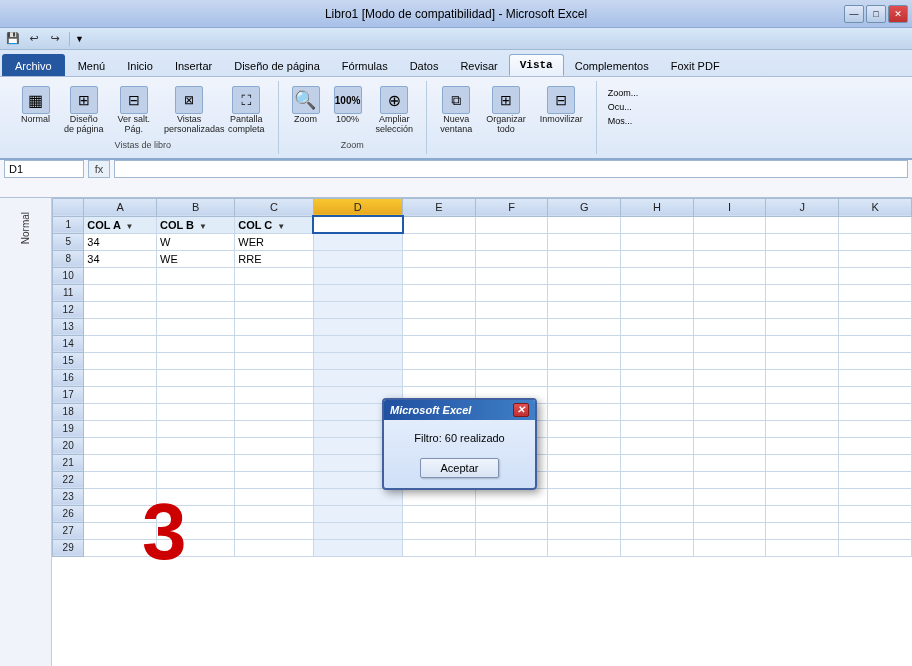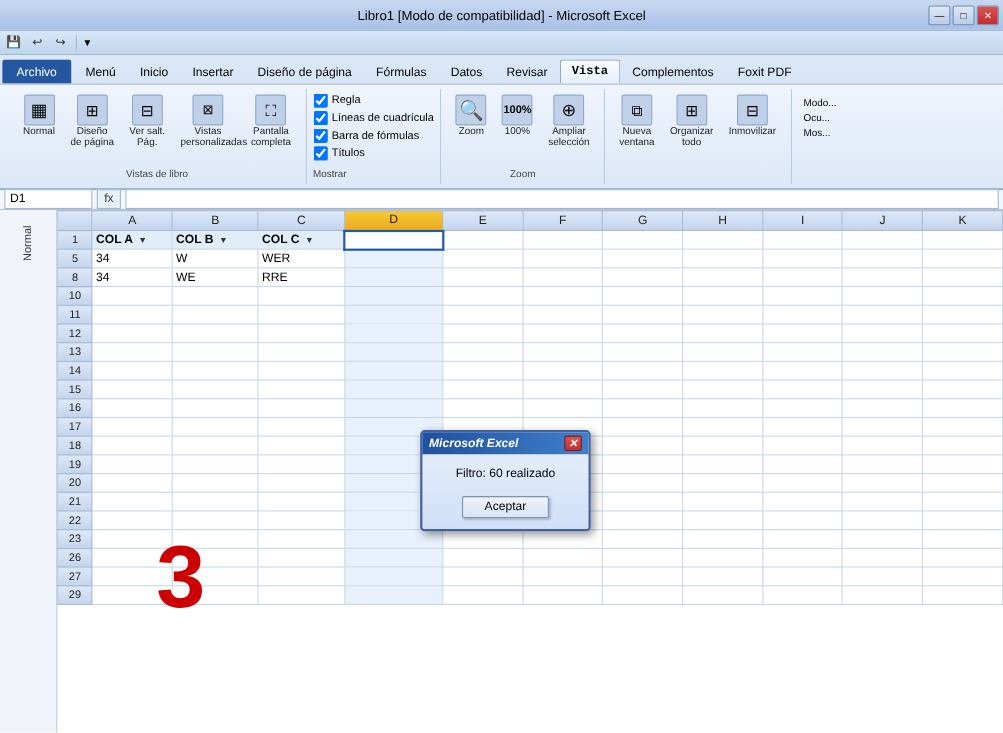--- a/index.html
+++ b/index.html
@@ -146,22 +146,22 @@
       display: flex; flex-direction: column; gap: 3px; padding: 4px 6px;
       border-right: 1px solid #b8cce0;
     }
     .ribbon-check-item {
       display: flex; align-items: center; gap: 4px; font-size: 10px;
     }
 
     
     #formula-bar {
       display: flex;
-      align-items: flex-end;
-      height: 18px;
+      align-items: flex-start;
+      height: 38px;
       background: #f4f6fb;
       border-bottom: 1px solid #b0c0d8;
       padding: 0 4px;
       gap: 4px;
     }
     #name-box {
       width: 80px;
       border: 1px solid #a0b8d0;
       height: 18px;
       padding: 0 4px;
@@ -419,39 +419,20 @@
           <div class="ribbon-btn-label">Vistas<br>personalizadas</div>
         </div>
         <div class="ribbon-btn">
           <div class="ribbon-btn-icon">⛶</div>
           <div class="ribbon-btn-label">Pantalla<br>completa</div>
         </div>
       </div>
       <div class="ribbon-group-label">Vistas de libro</div>
     </div>
 
-    <div class="ribbon-check-group">
-      <div class="ribbon-check-item">
-        <input type="checkbox" checked="" style="">
-        <span>Regla</span>
-      </div>
-      <div class="ribbon-check-item">
-        <input type="checkbox" checked="" style="">
-        <span>Líneas de cuadrícula</span>
-      </div>
-      <div class="ribbon-check-item">
-        <input type="checkbox" checked="" style="">
-        <span>Barra de fórmulas</span>
-      </div>
-      <div class="ribbon-check-item">
-        <input type="checkbox" checked="" style="">
-        <span>Títulos</span>
-      </div>
-      <div class="ribbon-group-label" style="margin-top:2px;">Mostrar</div>
-    </div>
 
     <div class="ribbon-group">
       <div class="ribbon-group-items">
         <div class="ribbon-btn">
           <div class="ribbon-btn-icon" style="font-size:18px;">🔍</div>
           <div class="ribbon-btn-label">Zoom</div>
         </div>
         <div class="ribbon-btn">
           <div class="ribbon-btn-icon" style="font-size:10px; font-weight:bold;">100%</div>
           <div class="ribbon-btn-label">100%</div>
@@ -477,21 +458,21 @@
         <div class="ribbon-btn">
           <div class="ribbon-btn-icon">⊟</div>
           <div class="ribbon-btn-label">Inmovilizar</div>
         </div>
       </div>
       <div class="ribbon-group-label"></div>
     </div>
 
     <div class="ribbon-group" style="border-right:none;">
       <div class="ribbon-group-items" style="flex-direction:column; gap:2px; padding-top:4px;">
-        <div class="ribbon-btn-small">Modo...</div>
+        <div class="ribbon-btn-small">Zoom...</div>
         <div class="ribbon-btn-small">Ocu...</div>
         <div class="ribbon-btn-small">Mos...</div>
       </div>
     </div>
   </div>
 </div>
 
 <div id="formula-bar">
   <input id="name-box" type="text" value="D1" style="">
   <div id="formula-btn">fx</div>

